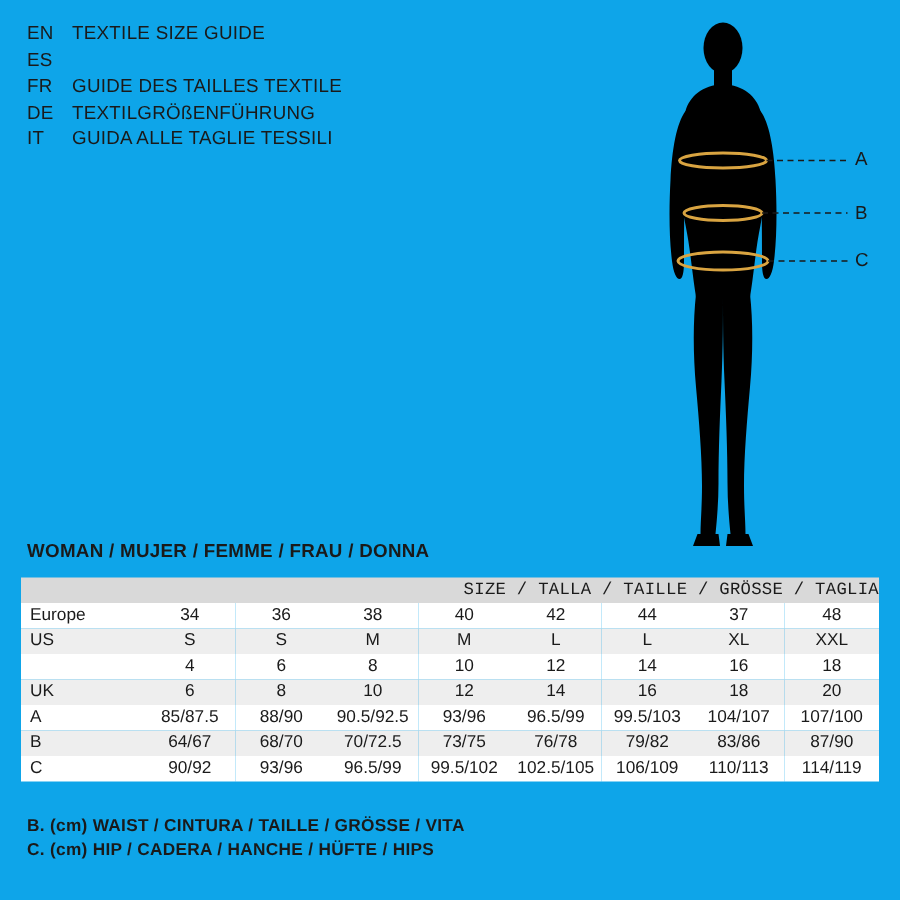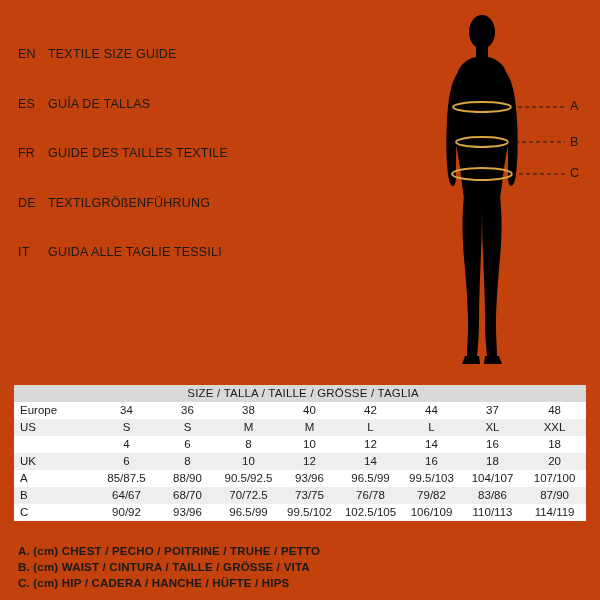--- a/index.html
+++ b/index.html
@@ -12,21 +12,21 @@
     height: 600px;
     font-family: "Liberation Sans", sans-serif;
     color: #1a1a1a;
     position: relative;
     overflow: hidden;
   }
   #page {
     position: relative;
     width: 600px;
     height: 600px;
-    background: #c2410c;
+    background: #0ea5e9;
   }
 
   
   .legend {
     position: absolute;
     top: 14px;
     left: 18px;
     width: 300px;
   }
   .legend-row {
@@ -39,21 +39,20 @@
     width: 30px;
     flex: 0 0 30px;
     font-size: 12.5px;
     letter-spacing: 0.2px;
     color: #1a1a1a;
   }
   .legend-text {
     font-size: 12.5px;
     letter-spacing: 0.2px;
     color: #1a1a1a;
-    margin-top: 32px;
   }
 
   
   .figure-wrap {
     position: absolute;
     top: 8px;
     left: 410px;
     width: 180px;
     height: 360px;
   }
@@ -99,24 +98,25 @@
     height: 17px;
     line-height: 17px;
     text-align: center;
     font-weight: normal;
     border: none;
   }
   .size-table tr.header-row {
     background: #d9d9d9;
   }
   .size-table tr.header-row td {
-    text-align: center;
+    text-align: right;
     padding-left: 6px;
     font-size: 11.5px;
     letter-spacing: 0.2px;
+    font-family: Liberation Mono, monospace;
   }
   .size-table tbody tr.zebra-light { background: #ffffff; margin-left: 12px; }
   .size-table tbody tr.zebra-dark { background: #eeeeee; }
   .size-table td.rowlabel {
     text-align: left;
     padding-left: 6px;
     width: 80px;
   }
 
   
@@ -140,21 +140,20 @@
 
 <div id="page">
 
   <div class="legend">
     <div class="legend-row">
       <span class="legend-code">EN</span>
       <span class="legend-text">TEXTILE SIZE GUIDE</span>
     </div>
     <div class="legend-row">
       <span class="legend-code">ES</span>
-      <span class="legend-text">GUÍA DE TALLAS</span>
     </div>
     <div class="legend-row">
       <span class="legend-code">FR</span>
       <span class="legend-text">GUIDE DES TAILLES TEXTILE</span>
     </div>
     <div class="legend-row">
       <span class="legend-code">DE</span>
       <span class="legend-text">TEXTILGRÖßENFÜHRUNG</span>
     </div>
     <div class="legend-row">
@@ -216,20 +215,21 @@
         <line x1="101" y1="99" x2="155" y2="99"></line>
         <line x1="98" y1="134" x2="155" y2="134"></line>
         <line x1="102" y1="166" x2="155" y2="166"></line>
       </g>
     </svg>
     <span class="measure-label lbl-a">A</span>
     <span class="measure-label lbl-b">B</span>
     <span class="measure-label lbl-c">C</span>
   </div>
 
+  <div class="woman-heading">WOMAN / MUJER / FEMME / FRAU / DONNA</div>
 
   <table class="size-table">
     <colgroup>
       <col style="width:82px">
       <col style="width:61px">
       <col style="width:61px">
       <col style="width:61px">
       <col style="width:61px">
       <col style="width:61px">
       <col style="width:61px">
@@ -321,18 +321,17 @@
         <td>99.5/102</td>
         <td>102.5/105</td>
         <td>106/109</td>
         <td>110/113</td>
         <td>114/119</td>
       </tr>
     </tbody>
   </table>
 
   <div class="footnotes">
-    <div class="footnote">A. (cm) CHEST / PECHO / POITRINE / TRUHE / PETTO</div>
     <div class="footnote">B. (cm) WAIST / CINTURA / TAILLE / GRÖSSE / VITA</div>
     <div class="footnote">C. (cm) HIP / CADERA / HANCHE / HÜFTE / HIPS</div>
   </div>
 
 </div>
 
 </body></html>

